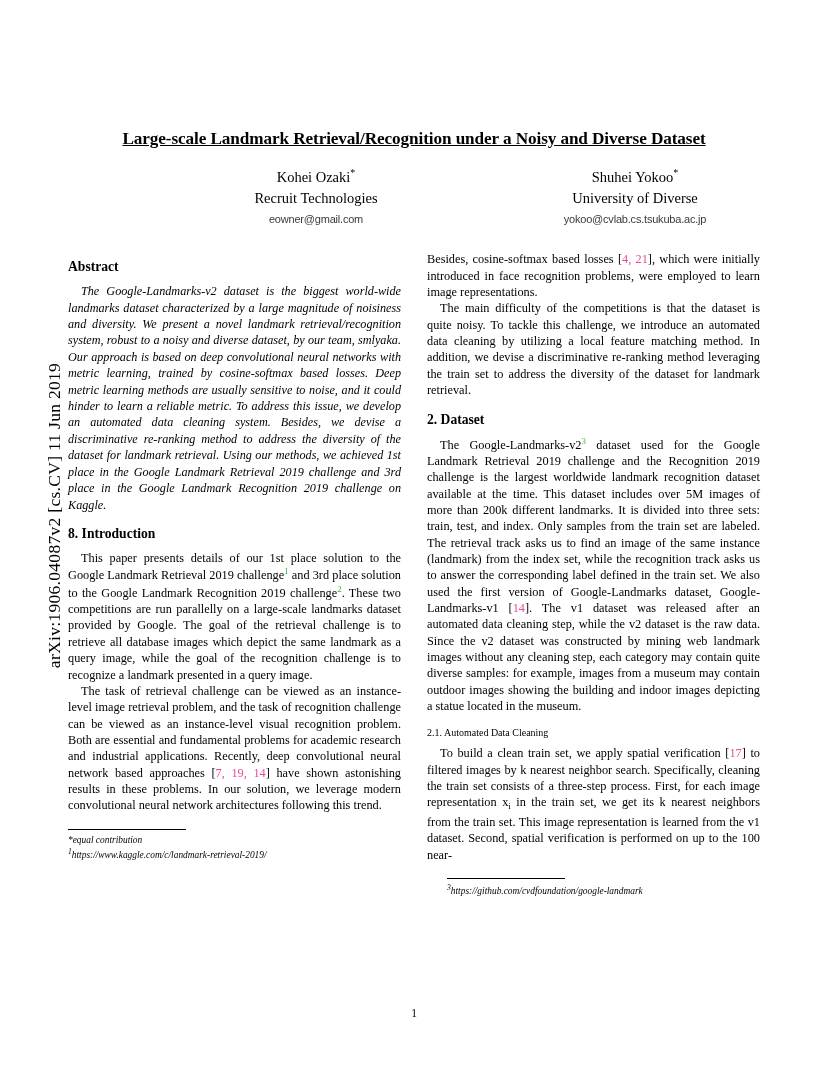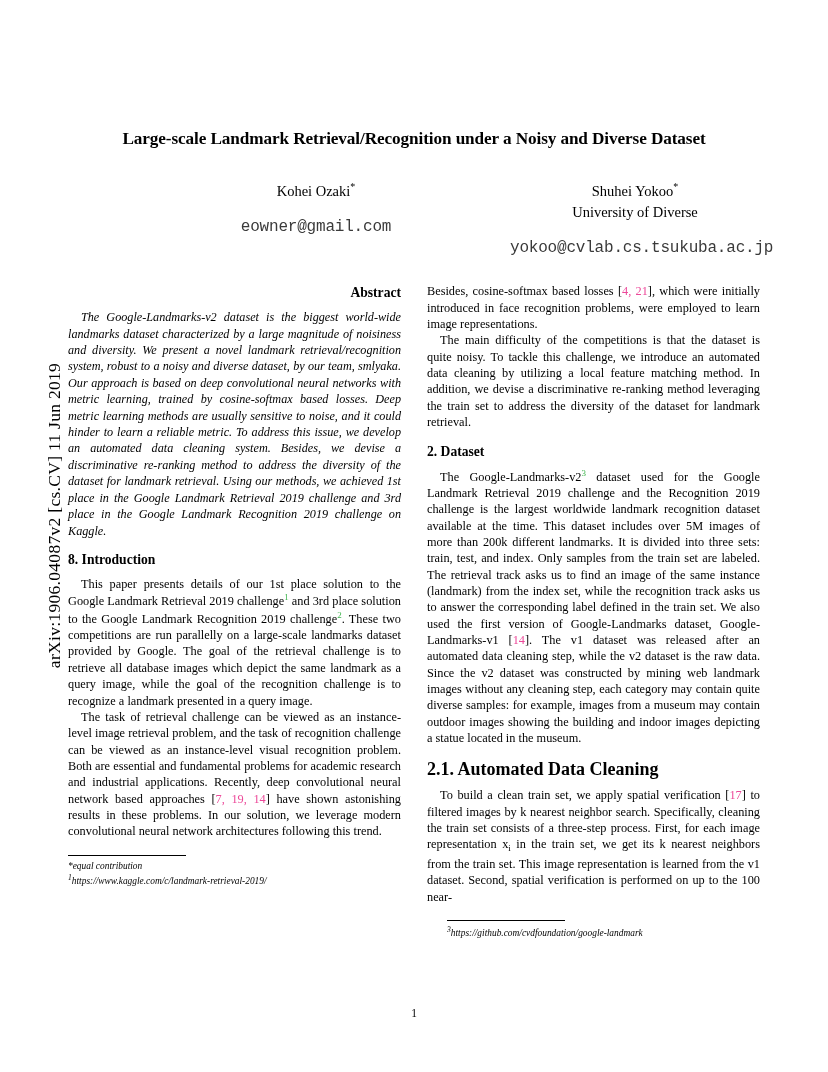--- a/index.html
+++ b/index.html
@@ -39,22 +39,23 @@
     left: 68px;
     top: 128px;
     width: 692px;
   }
 
   .title {
     font-size: 17.2px;
     font-weight: bold;
     text-align: center;
     line-height: 1.3;
-    margin: 0 0 30px 0;
+    margin: 0 0 16px 0;
     letter-spacing: -0.1px;
+    text-decoration: underline;
   }
 
   .authors {
     display: flex;
     justify-content: flex-end;
     gap: 69px;
     margin-bottom: 26px;
   }
   .author-block {
     text-align: center;
@@ -62,45 +63,45 @@
   }
   .author-name {
     font-size: 14.5px;
     line-height: 1.45;
   }
   .author-affil {
     font-size: 14.5px;
     line-height: 1.45;
   }
   .author-email {
-    font-family: Liberation Mono, monospace;
-    font-size: 16px;
+    font-family: Liberation Sans, sans-serif;
+    font-size: 11px;
     color: #3a3a3a;
-    margin-top: 16px;
+    margin-top: 4px;
     letter-spacing: -0.2px;
   }
   .sup { font-size: 10px; vertical-align: super; }
 
   .columns {
     display: flex;
     gap: 26px;
   }
   .col {
     width: 333px;
   }
 
   h2.sec {
     font-size: 13.6px;
     font-weight: bold;
     margin: 13px 0 8px 0;
   }
-  h2.sec.centered { text-align: right; margin-top: 2px; }
+  h2.sec.centered { text-align: left; margin-top: 8px; }
   h3.subsec {
-    font-size: 18px;
-    font-weight: bold;
+    font-size: 10px;
+    font-weight: normal;
     margin: 13px 0 7px 0;
   }
 
   p {
     font-size: 12.3px;
     line-height: 1.33;
     text-align: justify;
     margin: 0 0 0.2px 0;
     text-indent: 13px;
     hyphens: auto;
@@ -149,20 +150,21 @@
 
   <div class="arxiv-stamp">arXiv:1906.04087v2  [cs.CV]  11 Jun 2019</div>
 
   <div class="content">
 
     <div class="title">Large-scale Landmark Retrieval/Recognition under a Noisy and Diverse Dataset</div>
 
     <div class="authors">
       <div class="author-block">
         <div class="author-name"><span>Kohei Ozaki</span><span class="sup">*</span></div>
+        <div class="author-affil">Recruit Technologies</div>
         <div class="author-email">eowner@gmail.com</div>
       </div>
       <div class="author-block">
         <div class="author-name"><span>Shuhei Yokoo</span><span class="sup">*</span></div>
         <div class="author-affil">University of Diverse</div>
         <div class="author-email">yokoo@cvlab.cs.tsukuba.ac.jp</div>
       </div>
     </div>
 
     <div class="columns">

